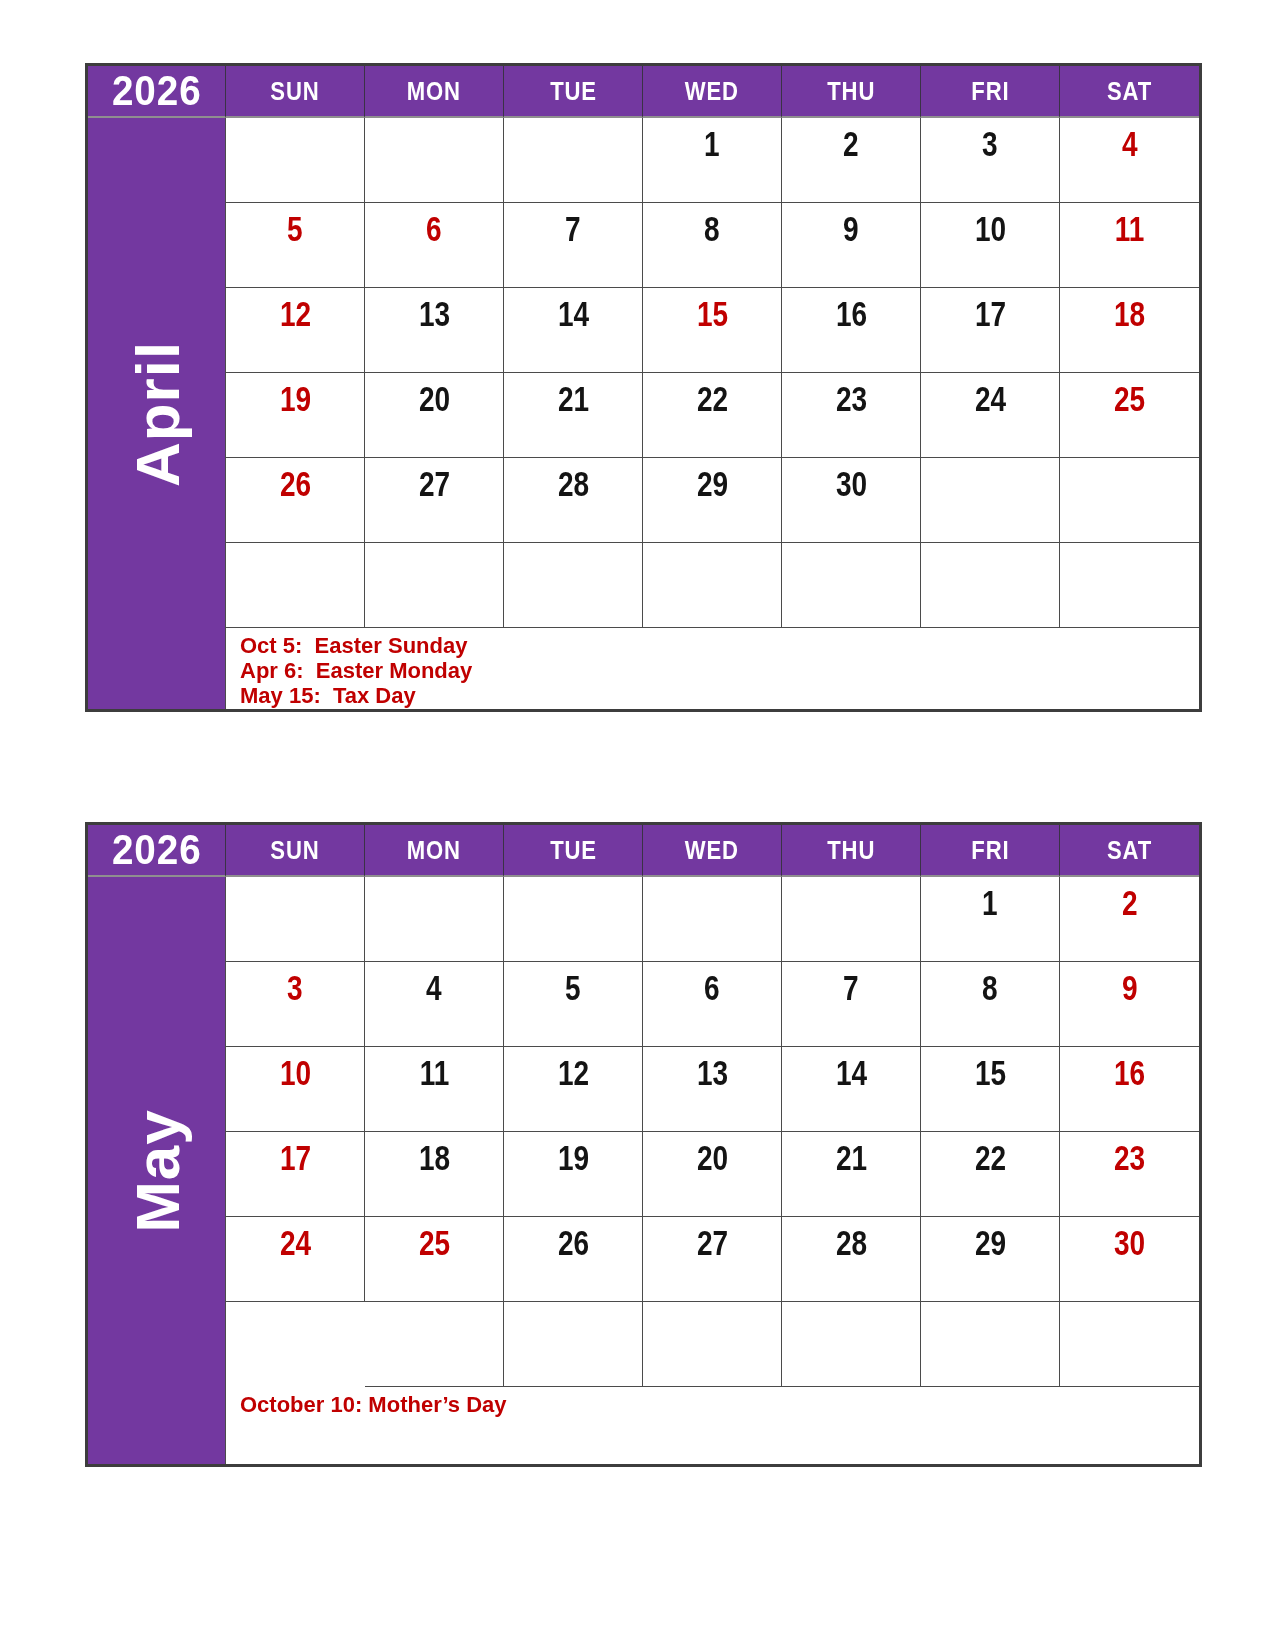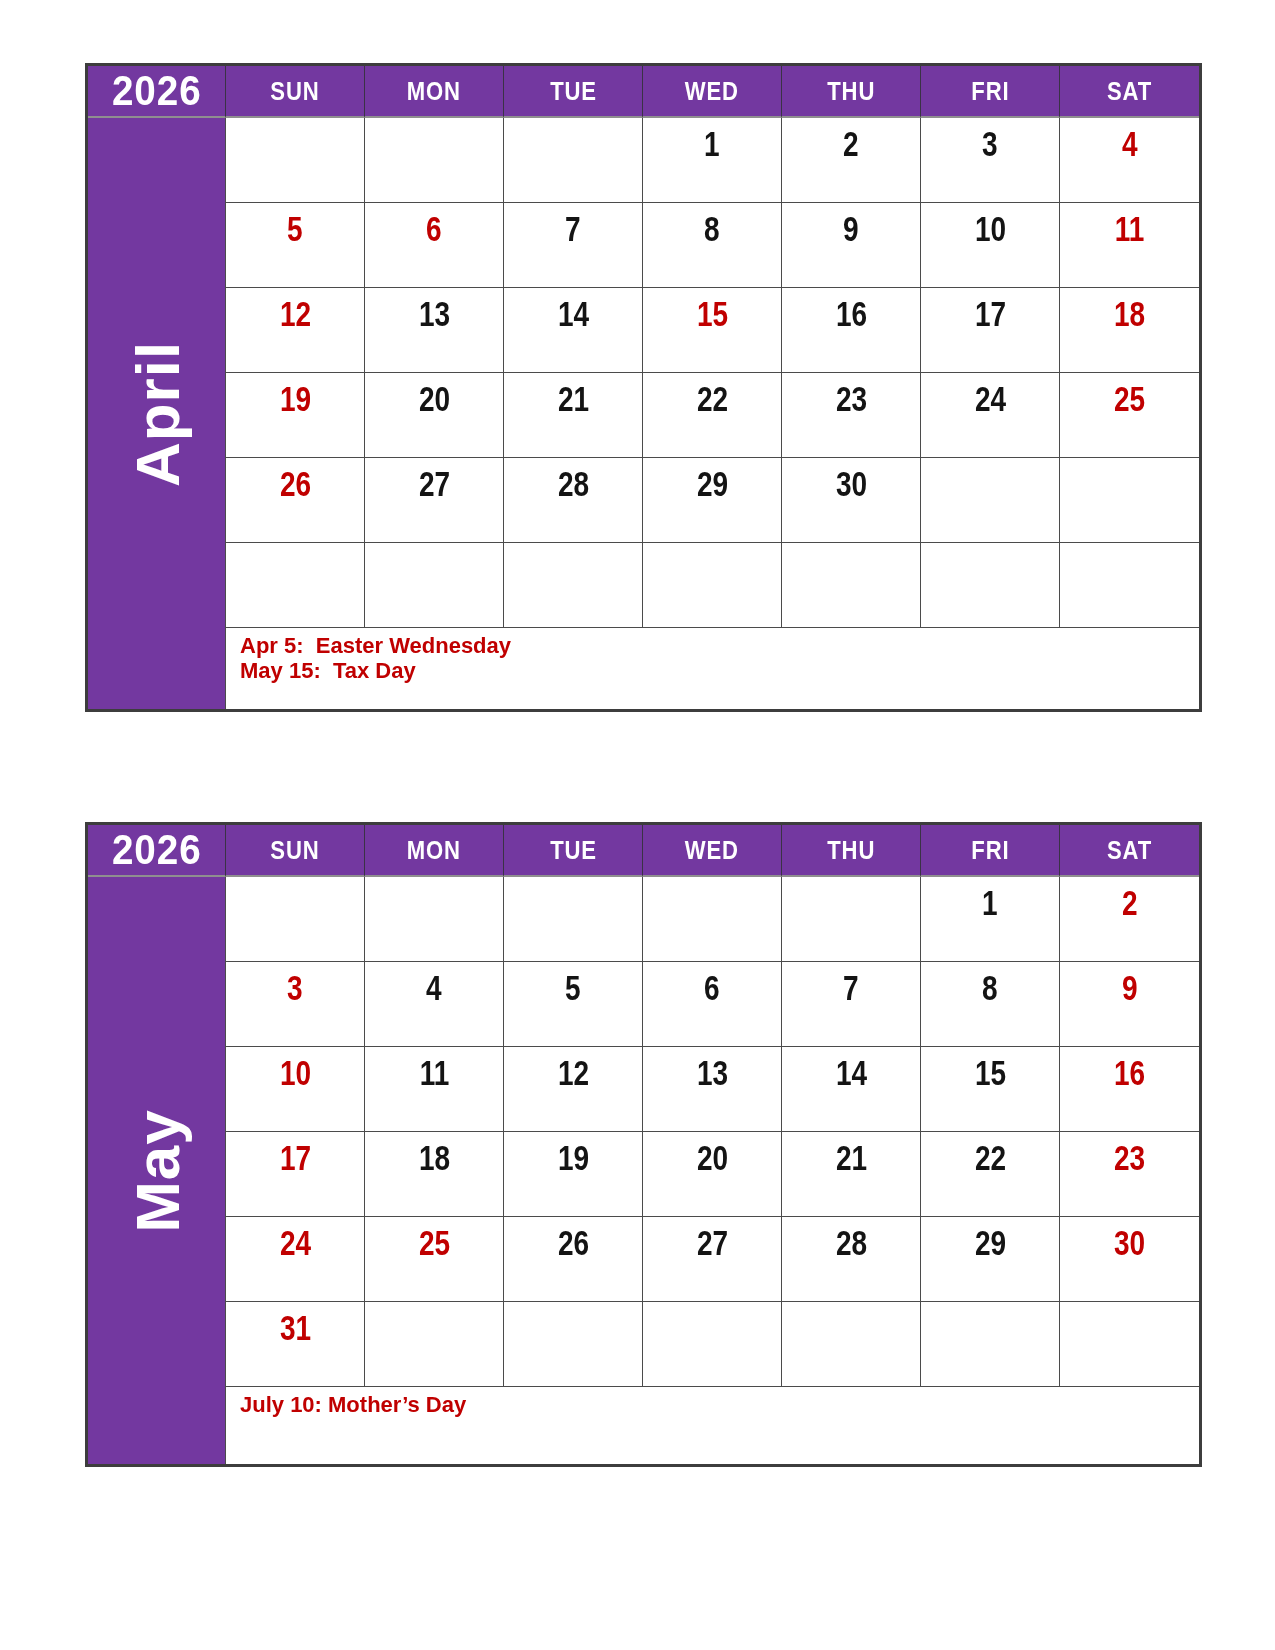--- a/index.html
+++ b/index.html
@@ -173,21 +173,22 @@
         <div class="cell day-cell" style="grid-area: 6 / 7;"></div>
         <div class="cell day-cell last-col" style="grid-area: 6 / 8;"></div>
         <div class="cell day-cell" style="grid-area: 7 / 2;"></div>
         <div class="cell day-cell" style="grid-area: 7 / 3;"></div>
         <div class="cell day-cell" style="grid-area: 7 / 4;"></div>
         <div class="cell day-cell" style="grid-area: 7 / 5;"></div>
         <div class="cell day-cell" style="grid-area: 7 / 6;"></div>
         <div class="cell day-cell" style="grid-area: 7 / 7;"></div>
         <div class="cell day-cell last-col" style="grid-area: 7 / 8;"></div>
         <div class="cell notes">
-          <div class="note-line">Apr 5:  Easter Wednesday</div>
+          <div class="note-line">Oct 5:  Easter Sunday</div>
+          <div class="note-line">Apr 6:  Easter Monday</div>
           <div class="note-line">May 15:  Tax Day</div>
         </div>
       </div>
   </section>
 
   <section class="calendar cal-1">
     <div class="grid">
         <div class="cell hdr" style="grid-area: 1 / 1;">
           <span class="year-inner">2026</span>
         </div>
@@ -243,27 +244,26 @@
         <div class="cell day-cell" style="grid-area: 5 / 6;"><span class="num">21</span></div>
         <div class="cell day-cell" style="grid-area: 5 / 7;"><span class="num">22</span></div>
         <div class="cell day-cell last-col" style="grid-area: 5 / 8;"><span class="num red">23</span></div>
         <div class="cell day-cell" style="grid-area: 6 / 2;"><span class="num red">24</span></div>
         <div class="cell day-cell" style="grid-area: 6 / 3;"><span class="num red">25</span></div>
         <div class="cell day-cell" style="grid-area: 6 / 4;"><span class="num">26</span></div>
         <div class="cell day-cell" style="grid-area: 6 / 5;"><span class="num">27</span></div>
         <div class="cell day-cell" style="grid-area: 6 / 6;"><span class="num">28</span></div>
         <div class="cell day-cell" style="grid-area: 6 / 7;"><span class="num">29</span></div>
         <div class="cell day-cell last-col" style="grid-area: 6 / 8;"><span class="num red">30</span></div>
-        <div class="cell day-cell" style="grid-area: 7 / 2;"><span class="num red">31</span></div>
         <div class="cell day-cell" style="grid-area: 7 / 3;"></div>
         <div class="cell day-cell" style="grid-area: 7 / 4;"></div>
         <div class="cell day-cell" style="grid-area: 7 / 5;"></div>
         <div class="cell day-cell" style="grid-area: 7 / 6;"></div>
         <div class="cell day-cell" style="grid-area: 7 / 7;"></div>
         <div class="cell day-cell last-col" style="grid-area: 7 / 8;"></div>
         <div class="cell notes">
-          <div class="note-line">July 10: Mother’s Day</div>
+          <div class="note-line">October 10: Mother’s Day</div>
         </div>
       </div>
   </section>
 
 
 </div>
 
 </body></html>

